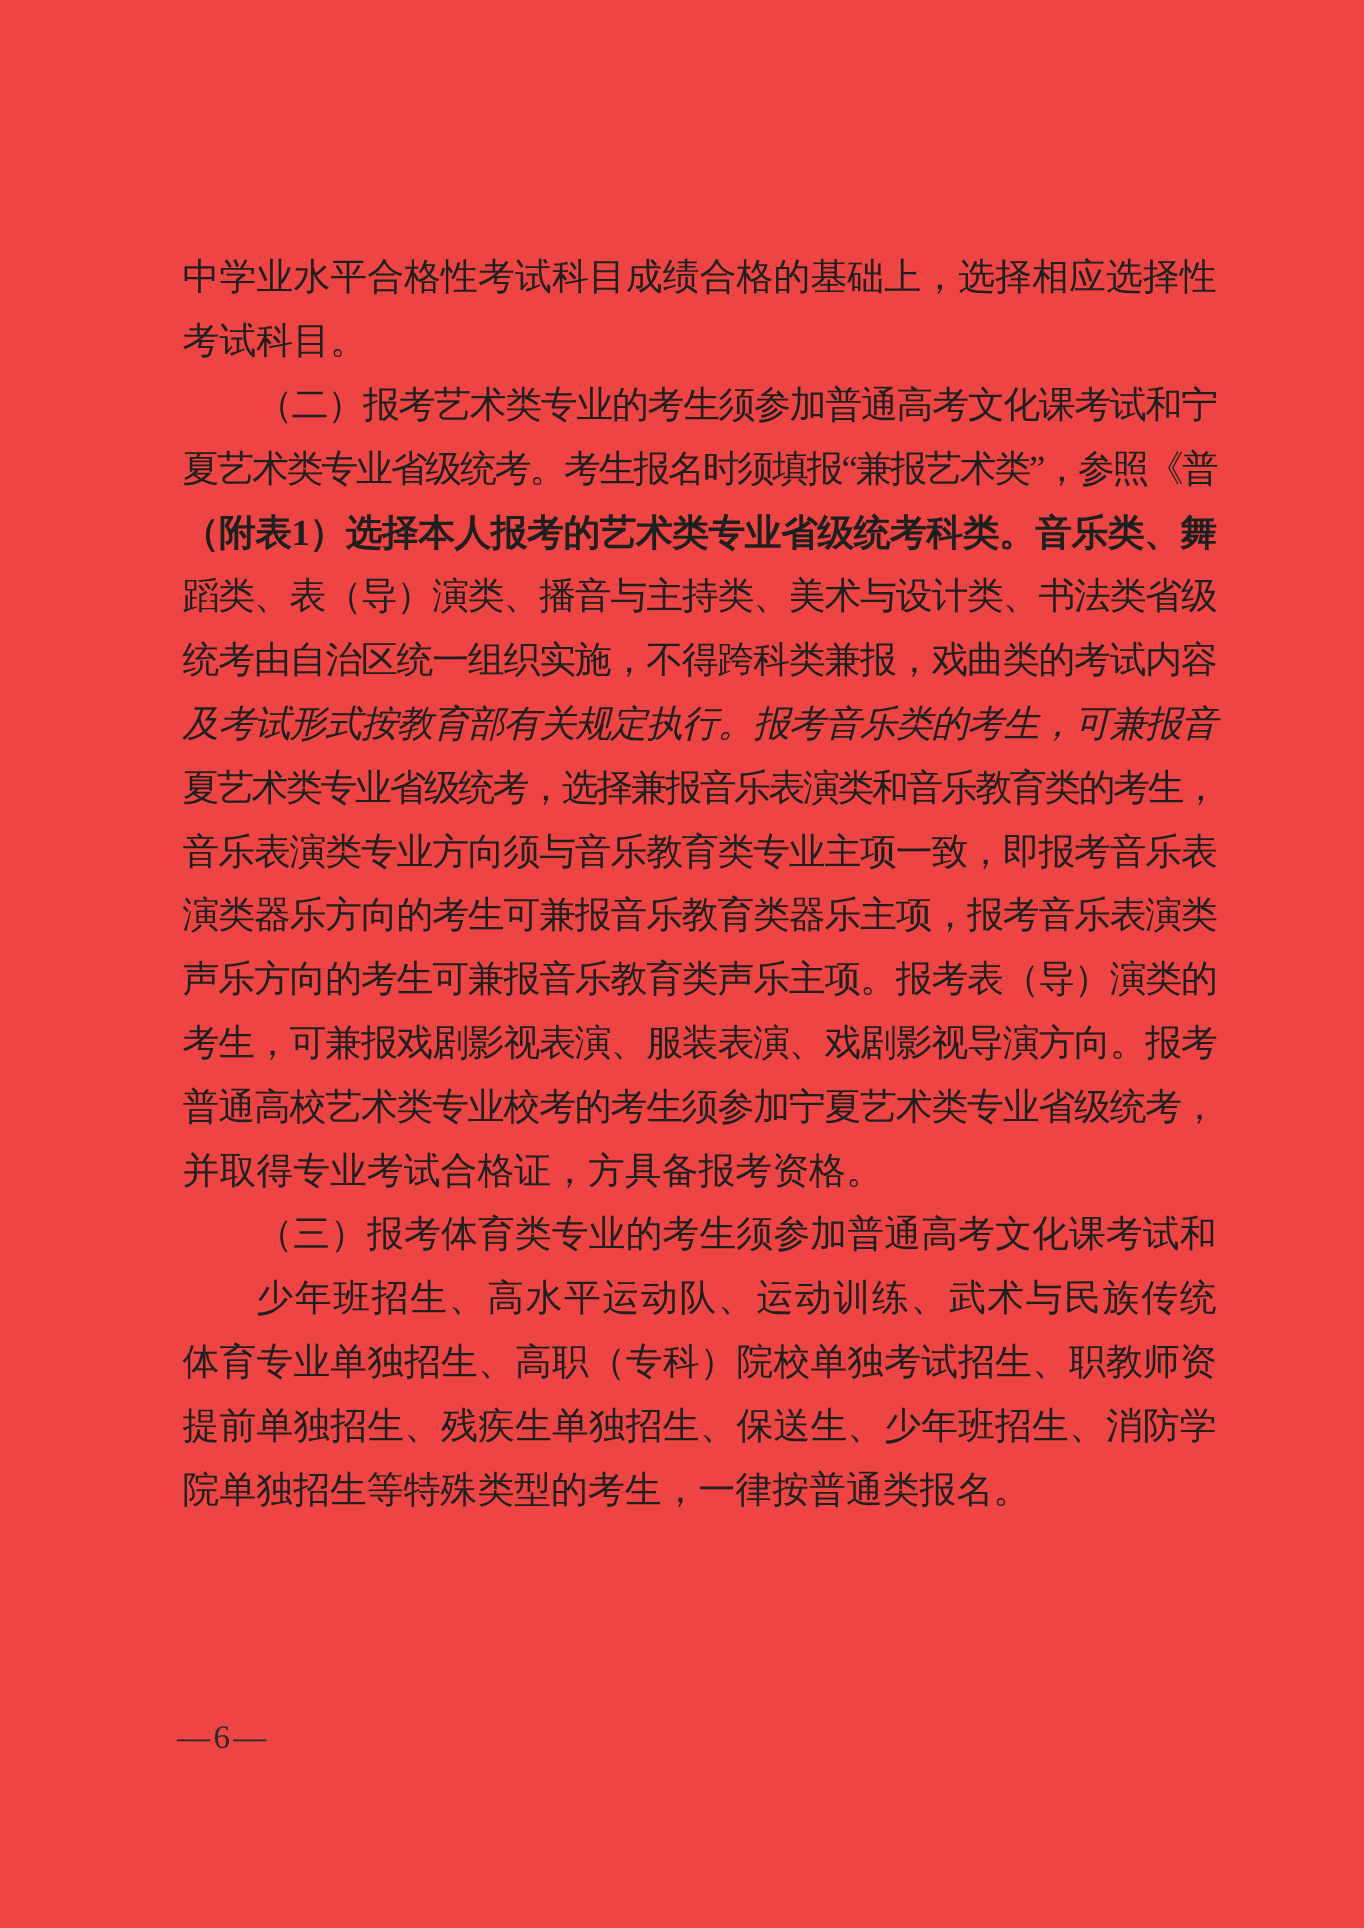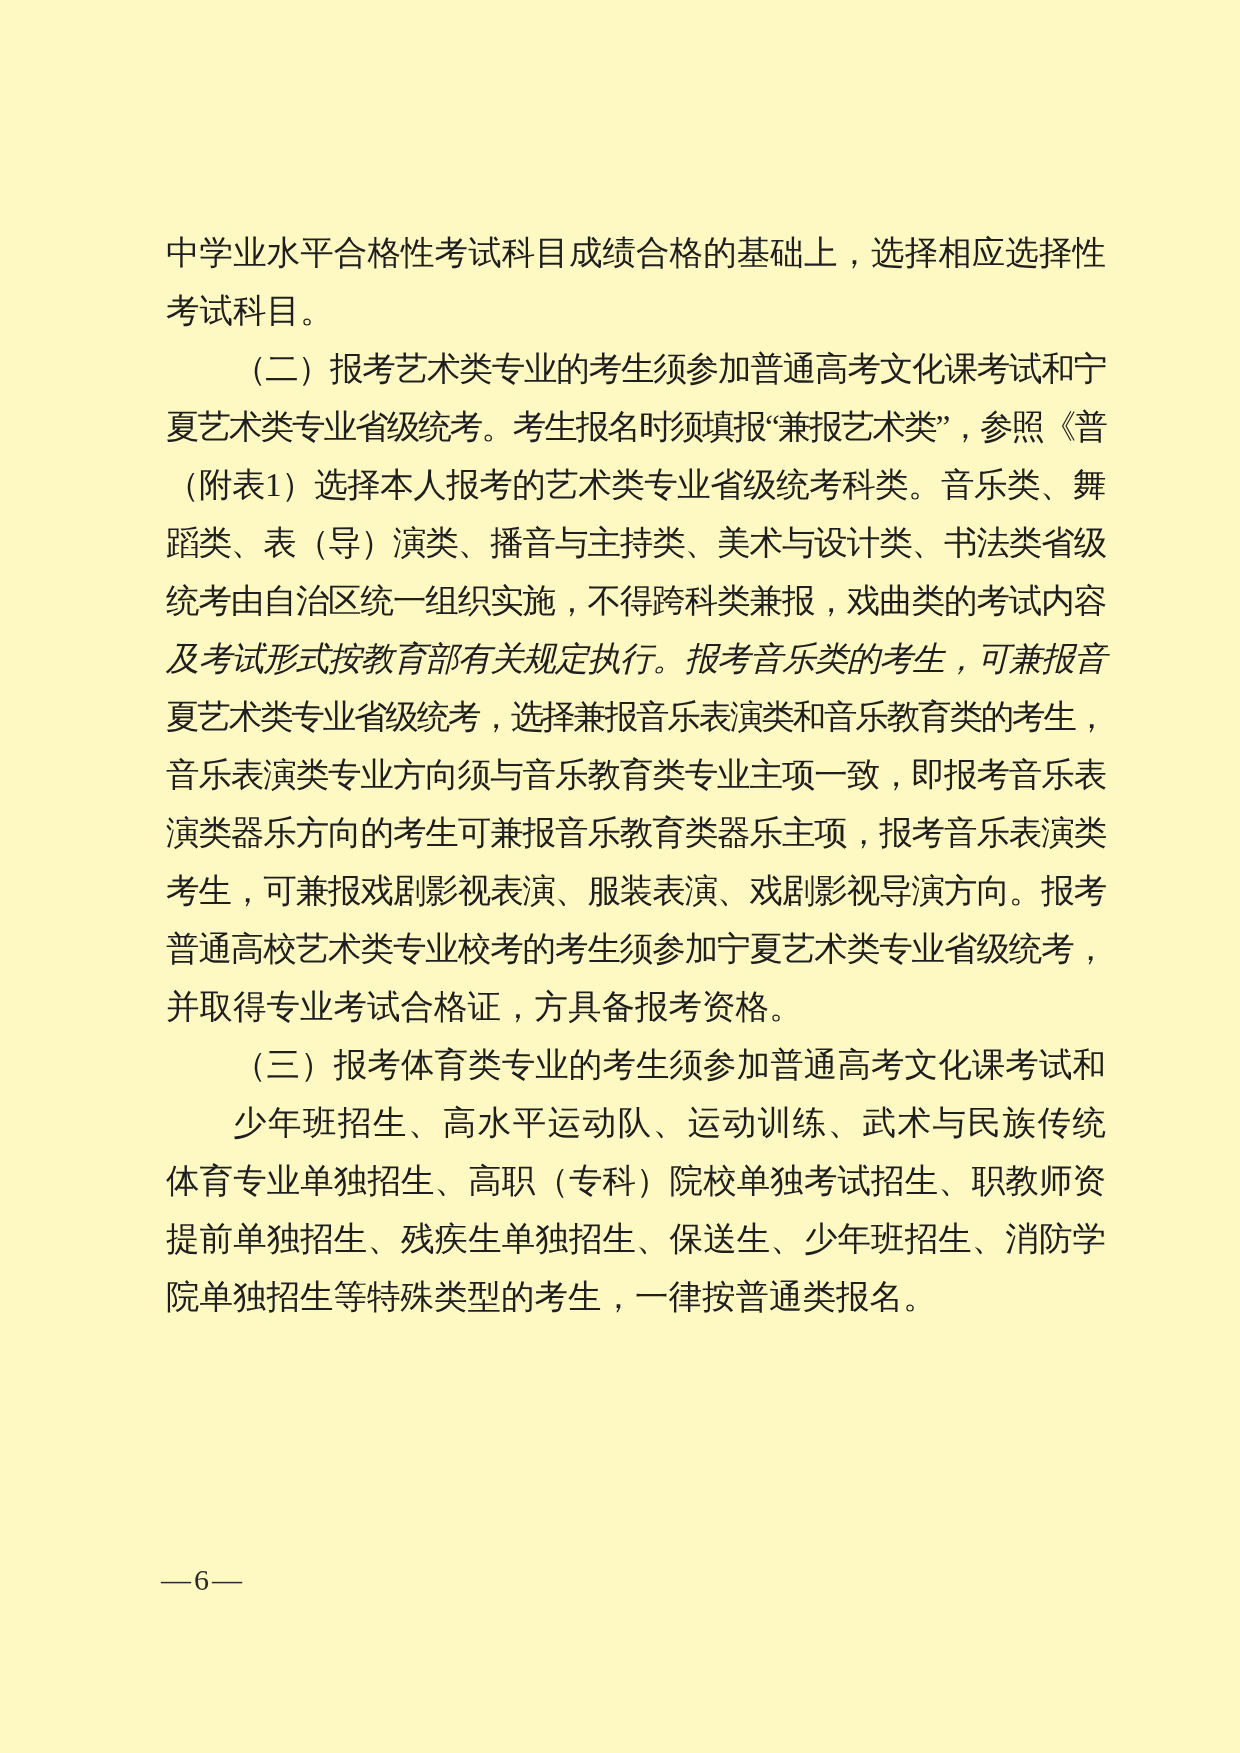--- a/index.html
+++ b/index.html
@@ -5,21 +5,21 @@
   html, body {
     margin: 0;
     padding: 0;
     background: #e8e8e8;
   }
   .page {
     position: relative;
     width: 1240px;
     height: 1753px;
     margin: 0 auto;
-    background: #fef9c3;
+    background: #ef4444;
     overflow: hidden;
     font-family: "Liberation Serif", "DejaVu Serif", serif;
     color: #1f1f1f;
   }
   .body-text {
     position: absolute;
     left: 166px;
     top: 224px;
     width: 940px;
   }
@@ -55,27 +55,28 @@
 </style>
 </head>
 <body>
 
 <div class="page">
   <div class="body-text" id="body-text">
       <div class="line fill">中学业水平合格性考试科目成绩合格的基础上，选择相应选择性</div>
       <div class="line">考试科目。</div>
       <div class="line indent fill" style="letter-spacing: -1.26px;">（二）报考艺术类专业的考生须参加普通高考文化课考试和宁</div>
       <div class="line fill" style="letter-spacing: -2.03px;">夏艺术类专业省级统考。考生报名时须填报“兼报艺术类”，参照《普</div>
-      <div class="line fill" style="letter-spacing: -0.59px;">（附表1）选择本人报考的艺术类专业省级统考科类。音乐类、舞</div>
+      <div class="line fill" style="letter-spacing: -0.59px; font-weight: bold;">（附表1）选择本人报考的艺术类专业省级统考科类。音乐类、舞</div>
       <div class="line fill" style="letter-spacing: -1.17px;">蹈类、表（导）演类、播音与主持类、美术与设计类、书法类省级</div>
       <div class="line fill" style="letter-spacing: -1.17px;">统考由自治区统一组织实施，不得跨科类兼报，戏曲类的考试内容</div>
       <div class="line fill" style="letter-spacing: -1.17px; font-style: italic;">及考试形式按教育部有关规定执行。报考音乐类的考生，可兼报音</div>
       <div class="line fill" style="letter-spacing: -2.23px;">夏艺术类专业省级统考，选择兼报音乐表演类和音乐教育类的考生，</div>
       <div class="line fill" style="letter-spacing: -1.17px;">音乐表演类专业方向须与音乐教育类专业主项一致，即报考音乐表</div>
       <div class="line fill" style="letter-spacing: -1.17px;">演类器乐方向的考生可兼报音乐教育类器乐主项，报考音乐表演类</div>
+      <div class="line fill" style="letter-spacing: -1.17px;">声乐方向的考生可兼报音乐教育类声乐主项。报考表（导）演类的</div>
       <div class="line fill" style="letter-spacing: -1.17px;">考生，可兼报戏剧影视表演、服装表演、戏剧影视导演方向。报考</div>
       <div class="line fill" style="letter-spacing: -1.17px;">普通高校艺术类专业校考的考生须参加宁夏艺术类专业省级统考，</div>
       <div class="line">并取得专业考试合格证，方具备报考资格。</div>
       <div class="line indent fill">（三）报考体育类专业的考生须参加普通高考文化课考试和</div>
       <div class="line indent fill">少年班招生、高水平运动队、运动训练、武术与民族传统</div>
       <div class="line fill">体育专业单独招生、高职（专科）院校单独考试招生、职教师资</div>
       <div class="line fill">提前单独招生、残疾生单独招生、保送生、少年班招生、消防学</div>
       <div class="line">院单独招生等特殊类型的考生，一律按普通类报名。</div>
     </div>
   <div class="page-number">—6—</div>

